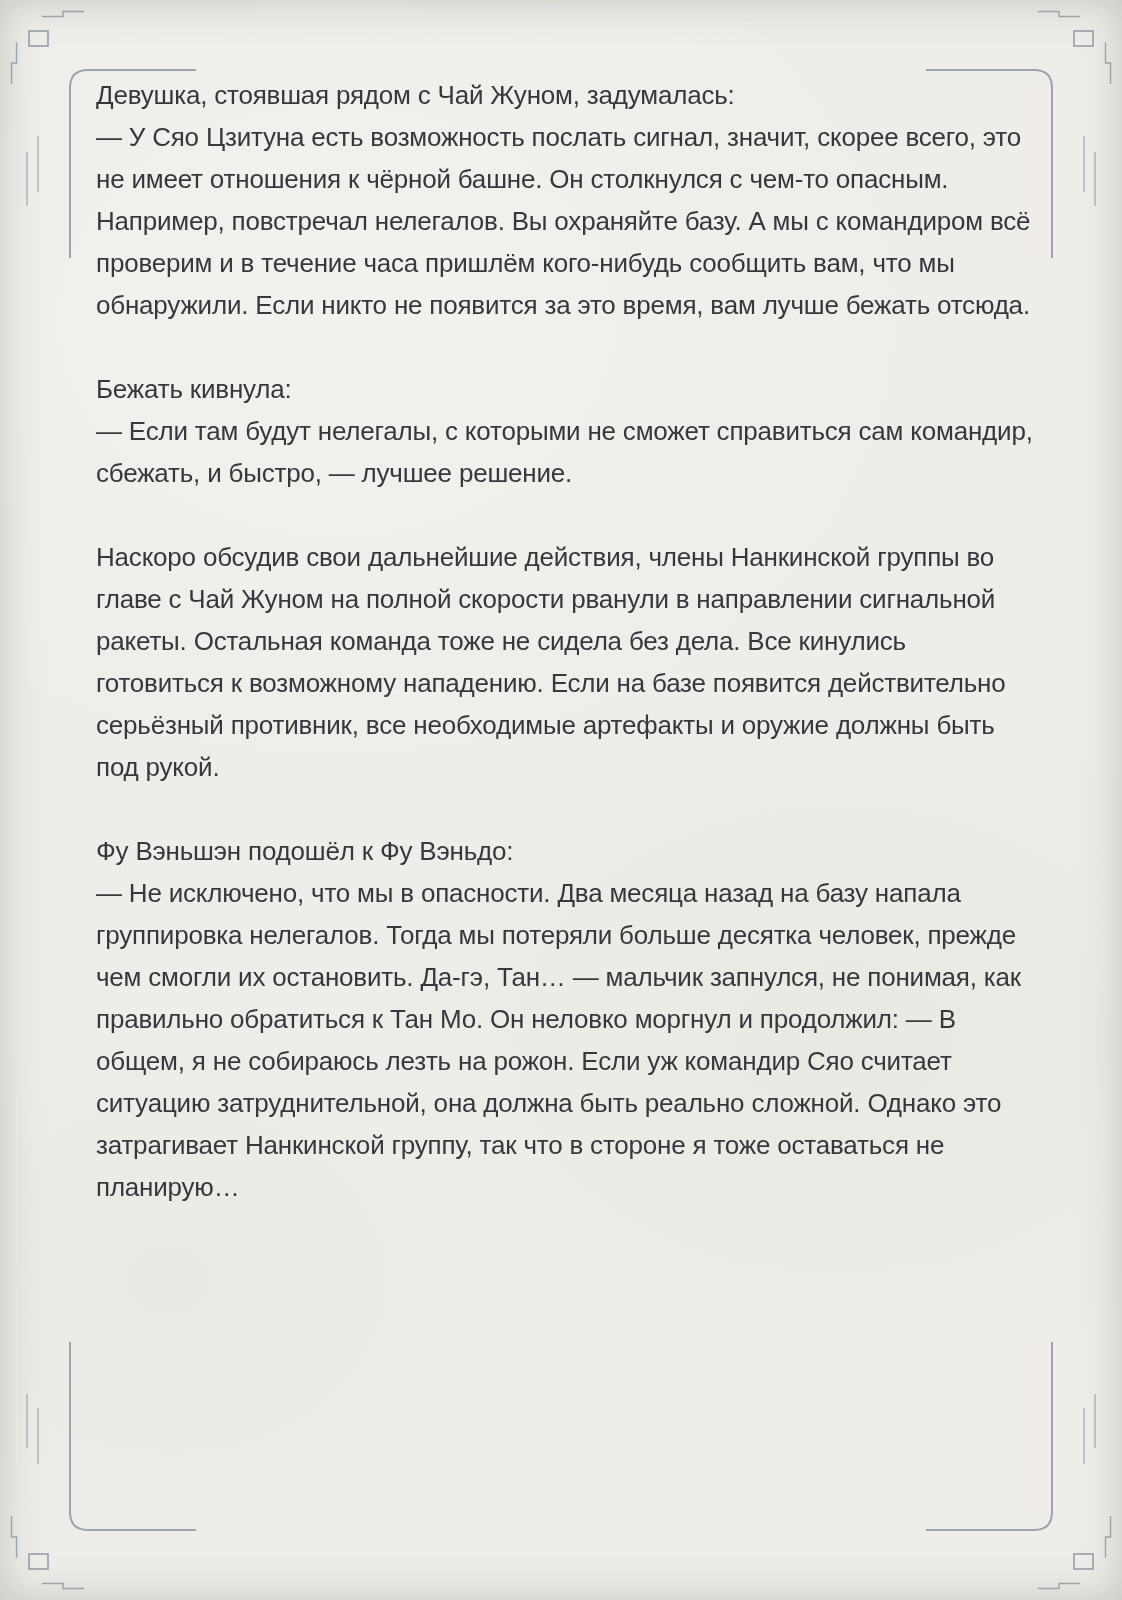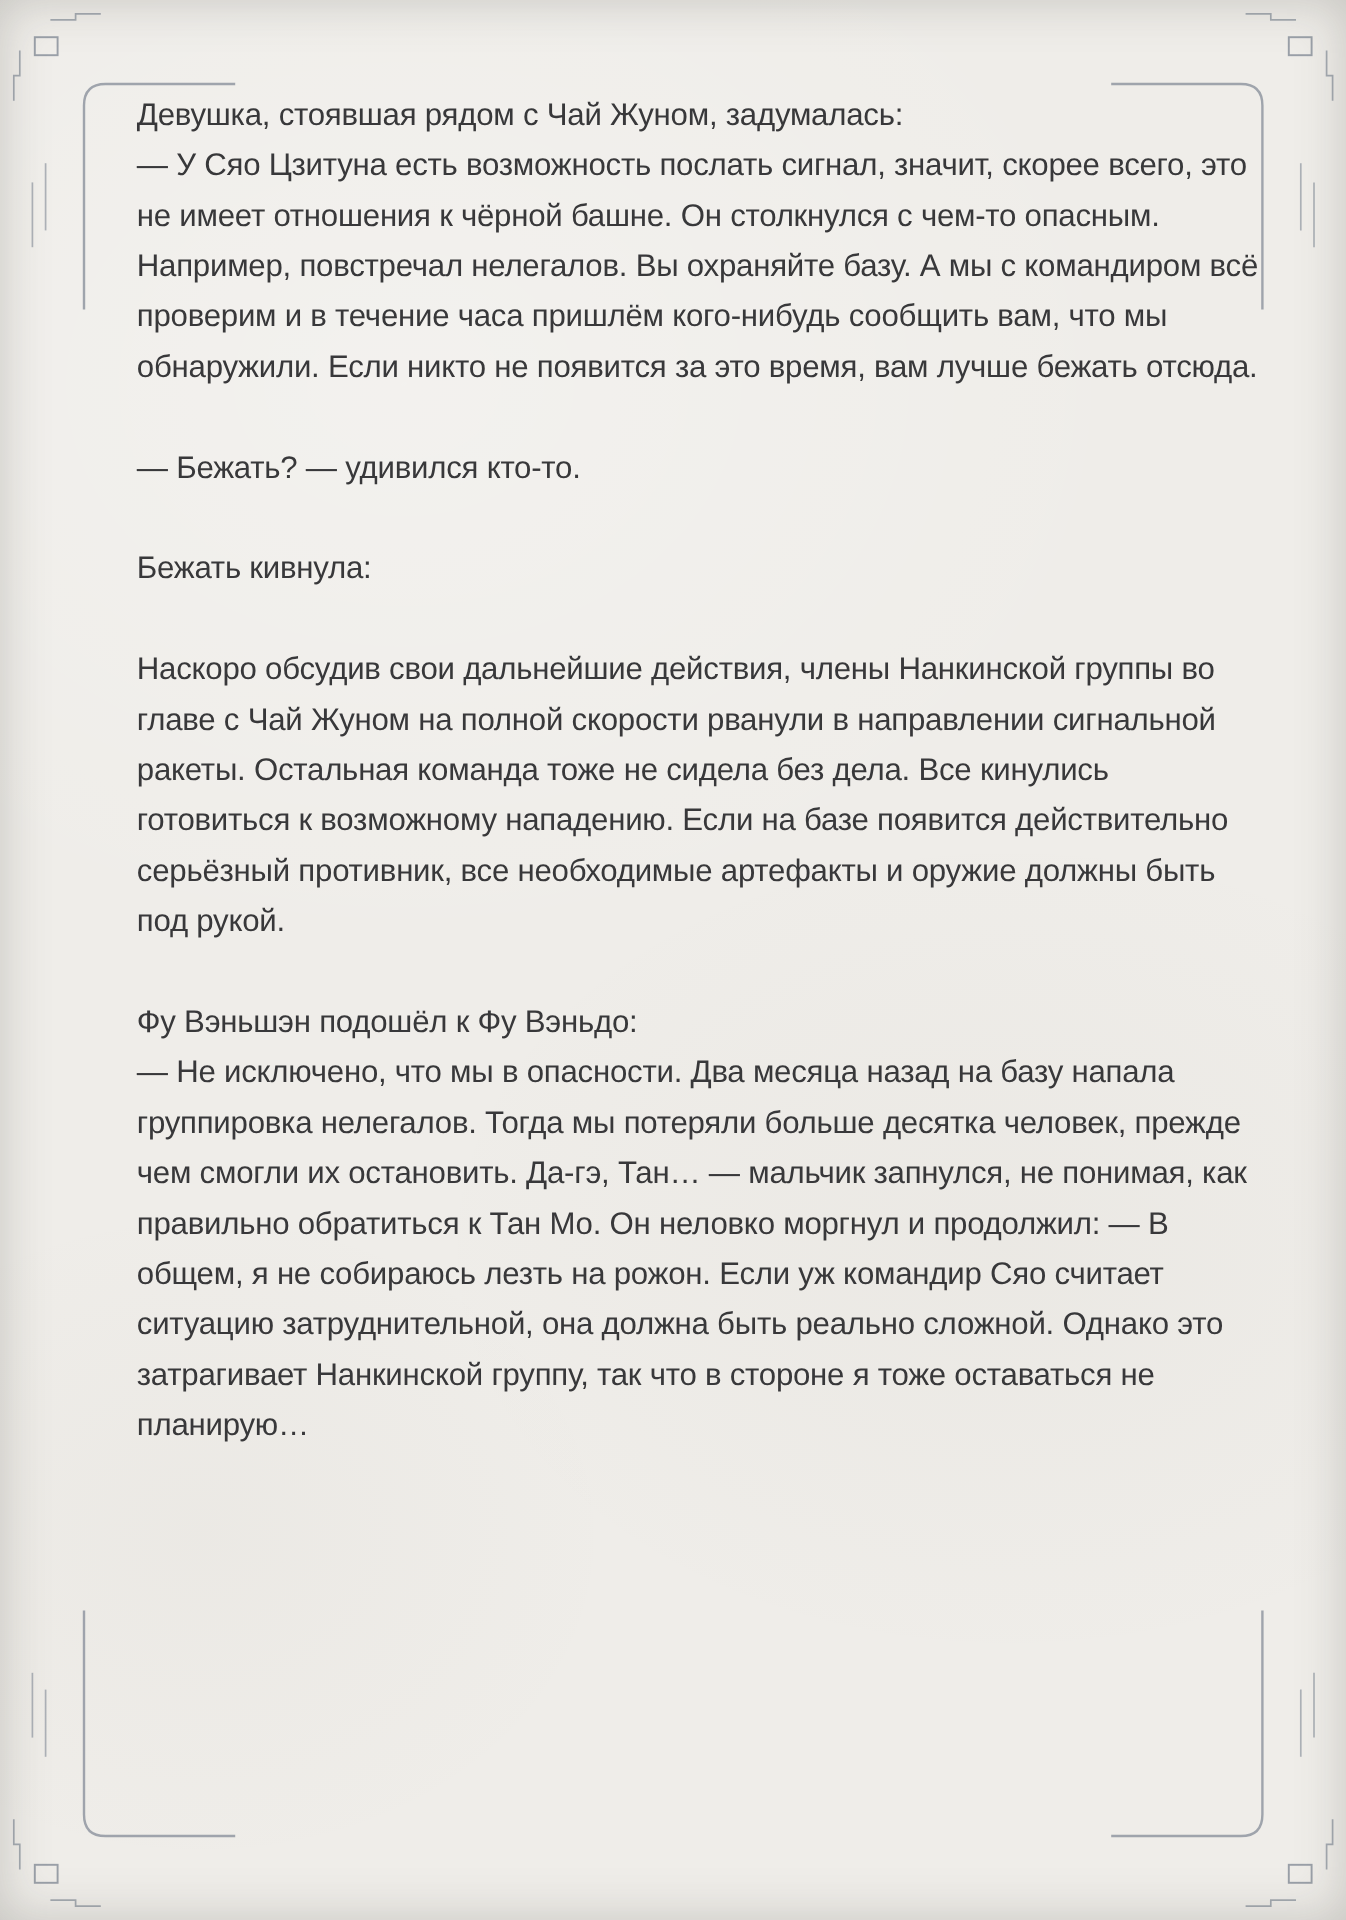--- a/index.html
+++ b/index.html
@@ -22,21 +22,21 @@
     font-family:"Liberation Sans","DejaVu Sans",sans-serif;
   }
   
   .vignette{
     position:absolute;inset:0;pointer-events:none;
     box-shadow:inset 0 0 42px rgba(90,88,84,0.28);
     z-index:3;
   }
   .text-content{
     position:absolute;
-    left:114px;top:74px;
+    left:96px;top:74px;
     width:940px;
     color:var(--ink);
     font-size:26px;
     line-height:42px;
     letter-spacing:-0.2px;
     z-index:2;
   }
   .para{margin:0 0 42px 0;padding:0;}
   .corner{
     position:absolute;
@@ -80,17 +80,16 @@
   </svg>
 <svg class="corner bl" viewBox="0 0 260 270">
     <use href="#corner-ornament"></use>
   </svg>
 <svg class="corner br" viewBox="0 0 260 270">
     <use href="#corner-ornament"></use>
   </svg>
 
 <div class="text-content">
     <p class="para"><span>Девушка, стоявшая рядом с Чай Жуном, задумалась:</span><br><span>— У Сяо Цзитуна есть возможность послать сигнал, значит, скорее всего, это не имеет отношения к чёрной башне. Он столкнулся с чем-то опасным. Например, повстречал нелегалов. Вы охраняйте базу. А мы с командиром всё проверим и в течение часа пришлём кого-нибудь сообщить вам, что мы обнаружили. Если никто не появится за это время, вам лучше бежать отсюда.</span></p>
-    <p class="para"><span>— Бежать? — удивился кто-то.</span></p>
-    <p class="para"><span>Бежать кивнула:</span><br></p>
+    <p class="para"><span>Бежать кивнула:</span><br><span>— Если там будут нелегалы, с которыми не сможет справиться сам командир, сбежать, и быстро, — лучшее решение.</span></p>
     <p class="para"><span>Наскоро обсудив свои дальнейшие действия, члены Нанкинской группы во главе с Чай Жуном на полной скорости рванули в направлении сигнальной ракеты. Остальная команда тоже не сидела без дела. Все кинулись готовиться к возможному нападению. Если на базе появится действительно серьёзный противник, все необходимые артефакты и оружие должны быть под рукой.</span></p>
     <p class="para"><span>Фу Вэньшэн подошёл к Фу Вэньдо:</span><br><span>— Не исключено, что мы в опасности. Два месяца назад на базу напала группировка нелегалов. Тогда мы потеряли больше десятка человек, прежде чем смогли их остановить. Да-гэ, Тан… — мальчик запнулся, не понимая, как правильно обратиться к Тан Мо. Он неловко моргнул и продолжил: — В общем, я не собираюсь лезть на рожон. Если уж командир Сяо считает ситуацию затруднительной, она должна быть реально сложной. Однако это затрагивает Нанкинской группу, так что в стороне я тоже оставаться не планирую…</span></p>
   </div>
 
 </body></html>

